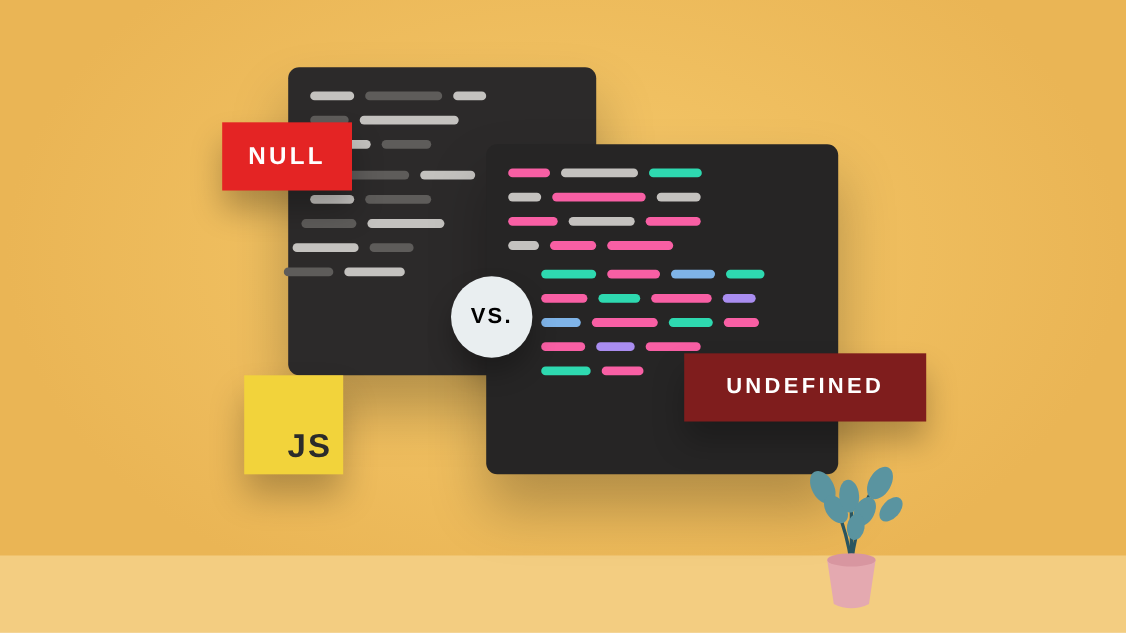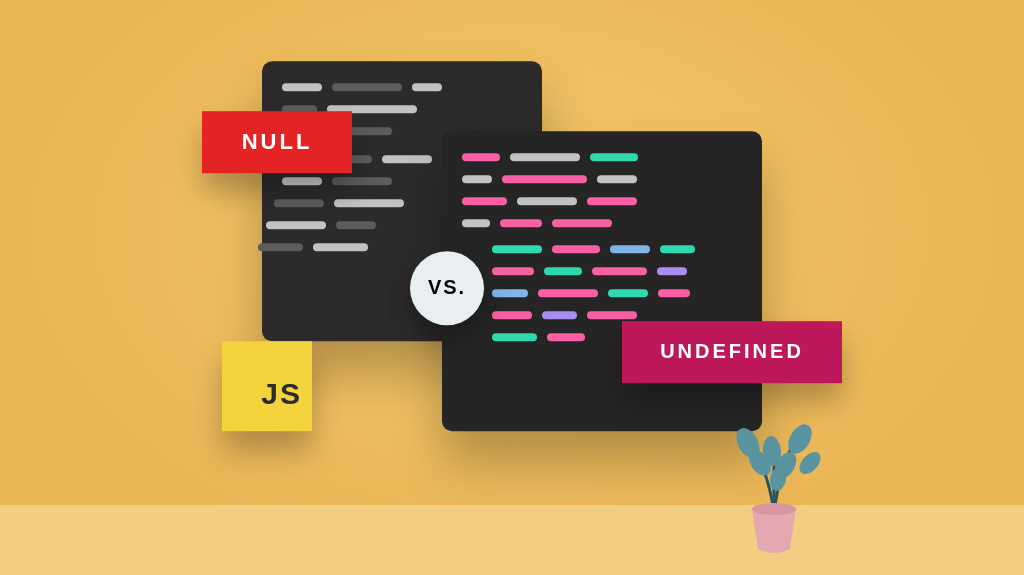--- a/index.html
+++ b/index.html
@@ -69,46 +69,46 @@
     color: #fff;
     font-weight: 700;
     letter-spacing: 3px;
     display: flex;
     align-items: center;
     justify-content: center;
     box-shadow: 0 18px 28px rgba(0,0,0,0.25);
   }
   .null-label {
     background: #e42424;
-    width: 150px;
+    width: 118px;
     height: 62px;
     left: 0px;
     top: 50px;
     font-size: 22px;
   }
   .undef-label {
-    background: #be185d;
+    background: #7f1d1d;
     width: 220px;
     height: 62px;
     left: 420px;
     top: 260px;
     font-size: 20px;
   }
   .js-badge {
     position: absolute;
     width: 90px;
     height: 90px;
     background: #f2d33b;
     left: 20px;
     top: 280px;
     box-shadow: 0 20px 30px rgba(0,0,0,0.25);
     display: flex;
     align-items: flex-end;
     justify-content: flex-end;
-    padding: 20px 10px;
+    padding: 8px 10px;
     color: #2b2b2b;
     font-weight: 800;
     font-size: 30px;
     letter-spacing: 2px;
   }
   .vs-circle {
     position: absolute;
     width: 74px;
     height: 74px;
     border-radius: 50%;

